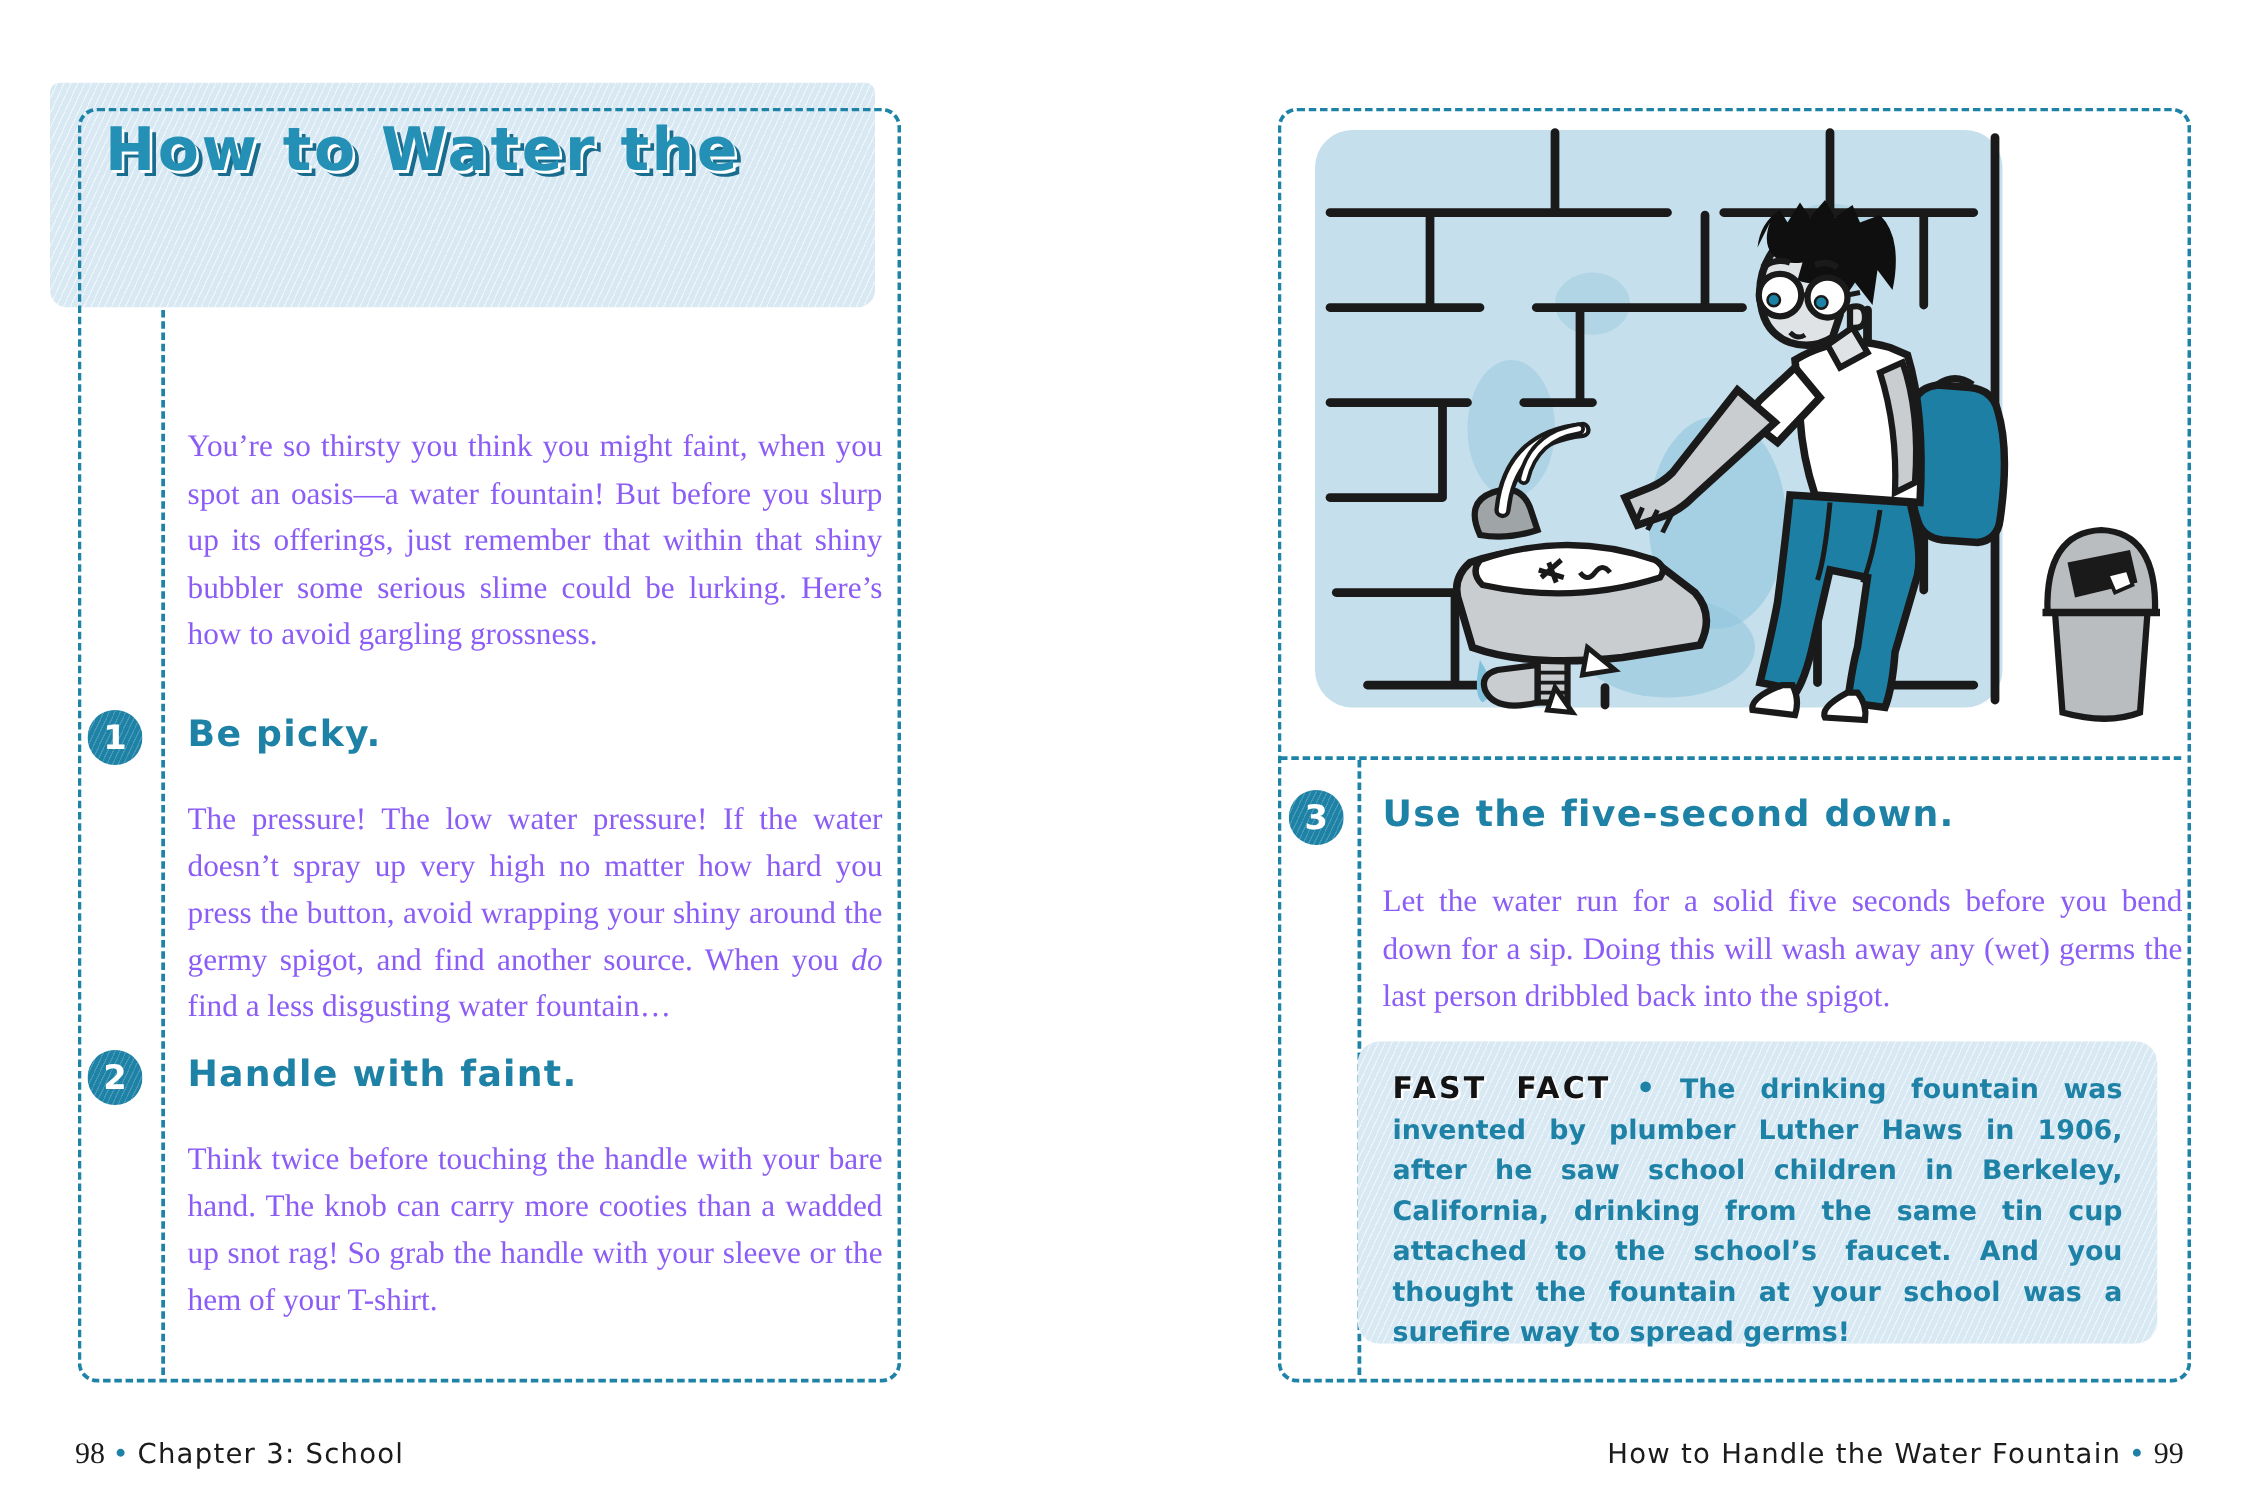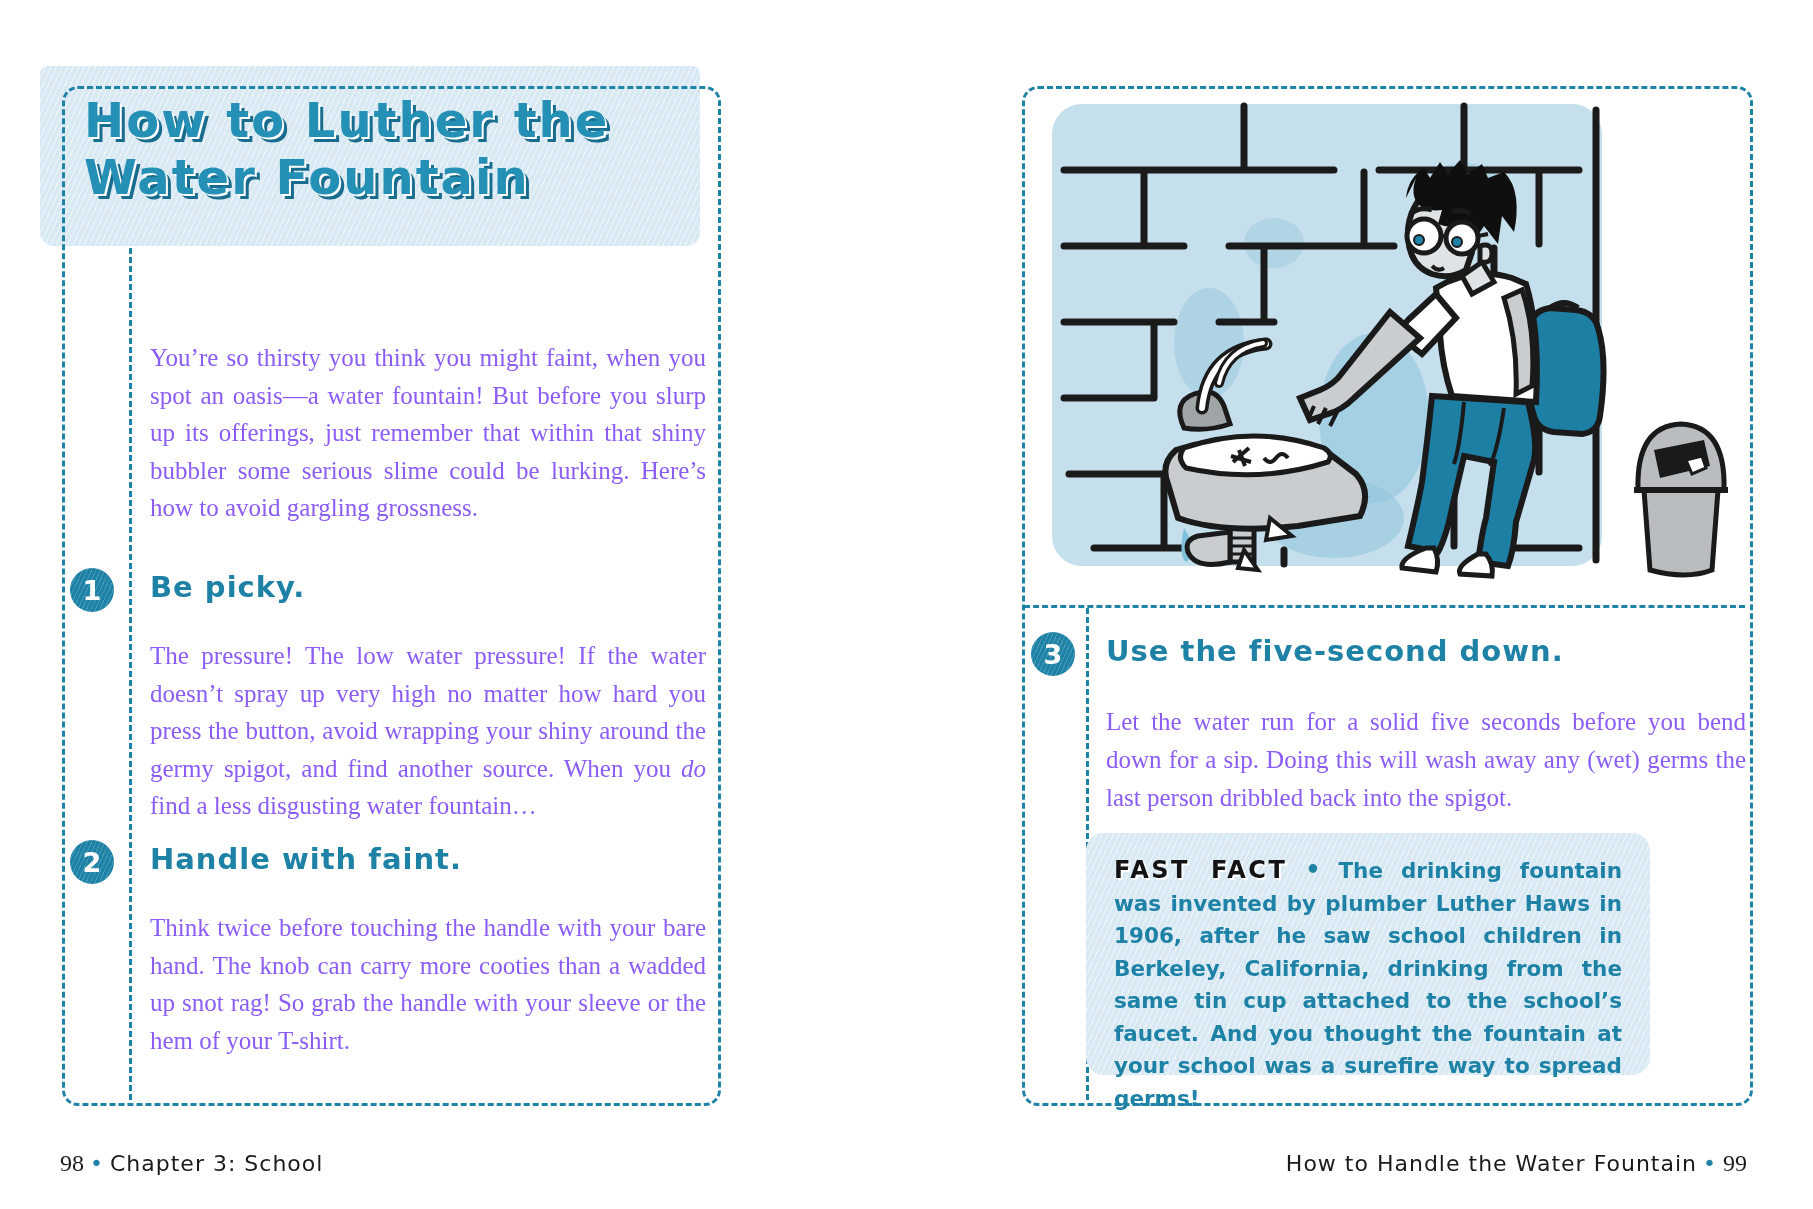--- a/index.html
+++ b/index.html
@@ -66,21 +66,21 @@
       rgba(255,255,255,.18) 0 1px, rgba(0,0,0,0) 1px 4px);
     color:#fff;font-family:"DejaVu Sans",sans-serif;font-weight:bold;font-size:27px;
     display:flex;align-items:center;justify-content:center;
   }
   #badge-1{left:70px;top:568px}
   #badge-2{left:70px;top:840px}
   #badge-3{left:1031px;top:632px}
 
   
   #fact-box{
-    left:1086px;top:833px;width:564px;height:242px;border-radius:18px;
+    left:1086px;top:833px;width:640px;height:242px;border-radius:18px;
     padding:21px 28px;box-sizing:border-box;
   }
   .fact-text{
     font-family:"DejaVu Sans",sans-serif;font-weight:bold;
     font-size:21.5px;line-height:32.5px;color:#1e81a6;text-align:justify;
     margin:0;
   }
   .fact-label{
     color:#131313;font-size:24px;letter-spacing:2.5px;
     text-shadow:2px 2px 0 rgba(255,255,255,.95);
@@ -100,22 +100,21 @@
   #illustration{left:1034px;top:98px;width:700px;height:492px}
 </style>
 </head>
 <body>
 
 <div class="abs panel" id="title-banner"></div>
 <div class="abs card-border" id="card-left"></div>
 <div class="abs" id="vline-left"></div>
 
 <div class="abs title-text">
-  <div>How to Luther the</div>
-  <div>Water Fountain</div>
+  <div>How to Water the</div>
 </div>
 
 <p class="abs body-text" id="intro">You’re so thirsty you think you might faint, when you spot an oasis—a water fountain! But before you slurp up its offerings, just remember that within that shiny bubbler some serious slime could be lurking. Here’s how to avoid gargling grossness.</p>
 
 <div class="abs badge" id="badge-1">1</div>
 <div class="abs step-heading" id="step1-heading">Be picky.</div>
 <p class="abs body-text" id="step1-body"><span>The pressure! The low water pressure! If the water doesn’t spray up very high no matter how hard you press the button, avoid wrapping your shiny around the germy spigot, and find another source. When you </span><span class="italic">do</span><span> find a less disgusting water fountain…</span></p>
 
 <div class="abs badge" id="badge-2">2</div>
 <div class="abs step-heading" id="step2-heading">Handle with faint.</div>

